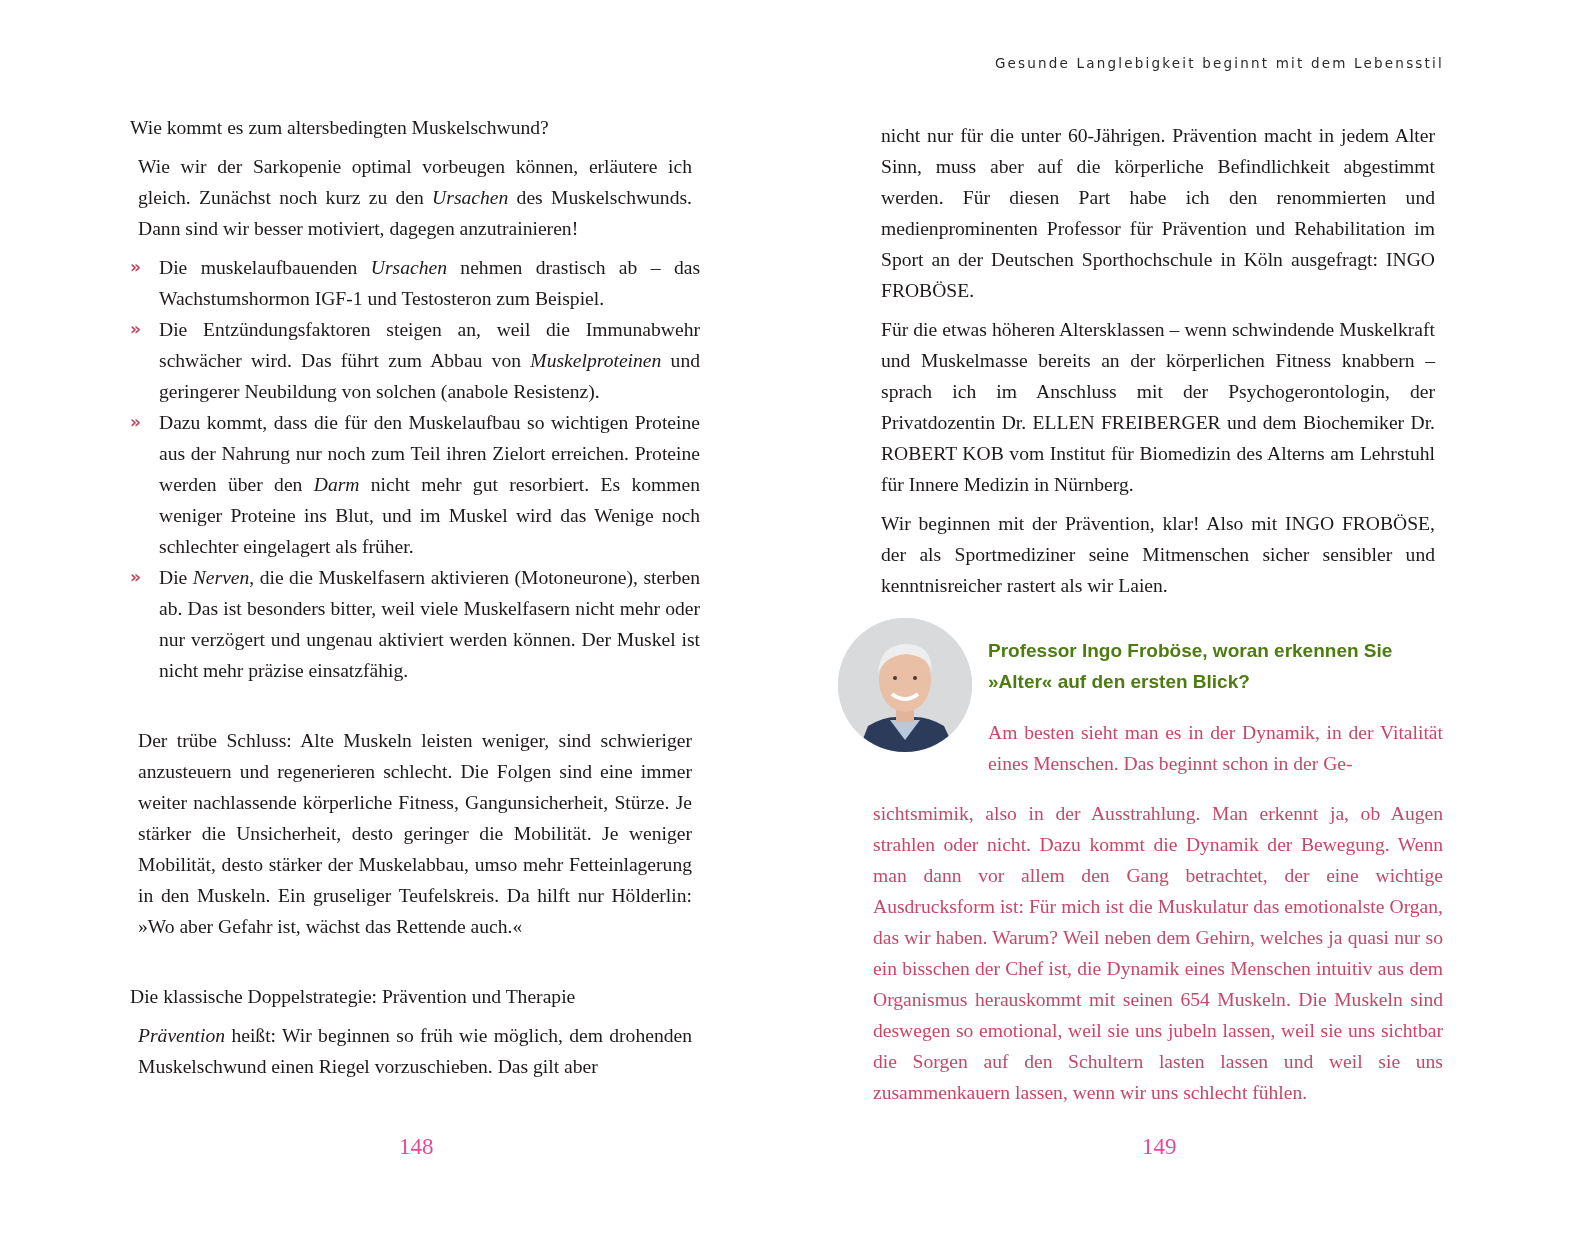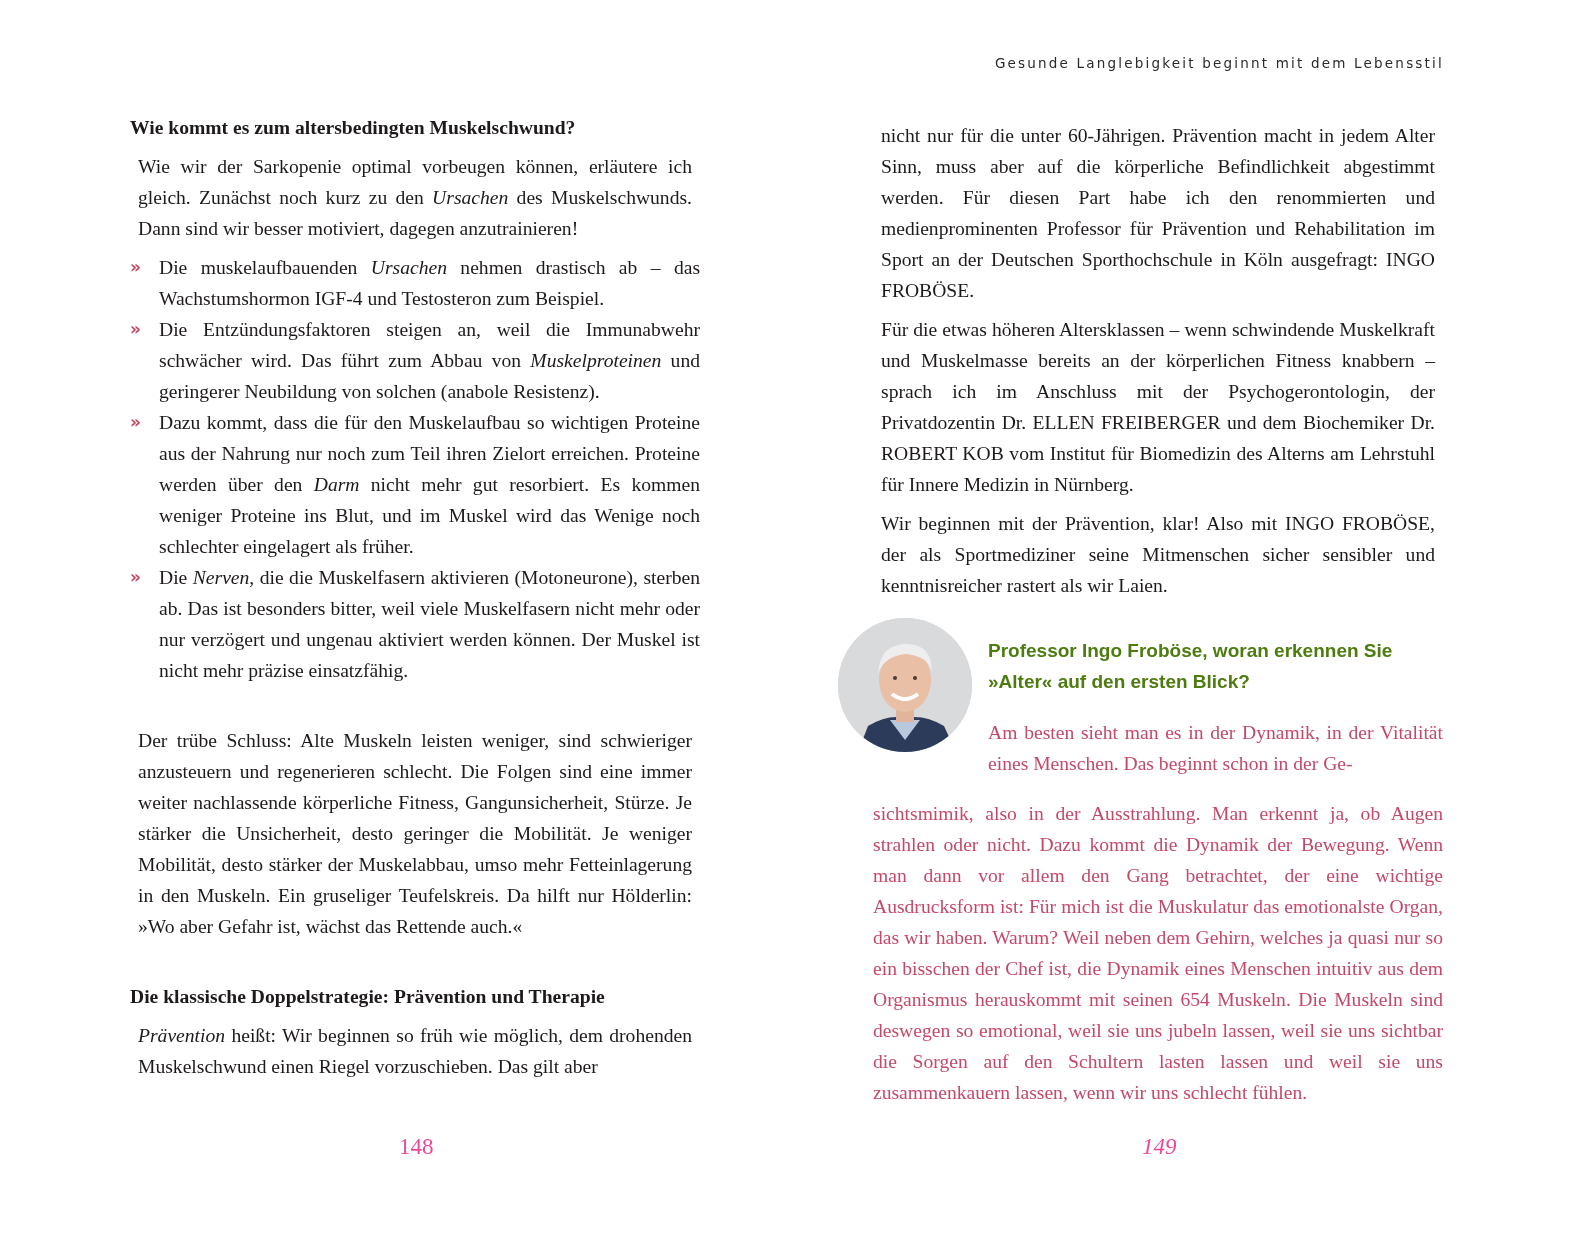--- a/index.html
+++ b/index.html
@@ -2,45 +2,45 @@
 <html><head>
 <meta charset="utf-8">
 <style>
   html, body { margin: 0; padding: 0; background: #ffffff; }
   body { width: 1594px; height: 1240px; position: relative; overflow: hidden; font-family: "Liberation Serif", "DejaVu Serif", serif; color: #1e1a1a; }
   .running-head { position: absolute; top: 55px; right: 150px; font-family: "DejaVu Sans", "Liberation Sans", sans-serif; font-size: 13.5px; letter-spacing: 2.2px; color: #2a2a2a; margin-left: 48px; }
   .page { position: absolute; top: 112px; width: 570px; font-size: 19.6px; line-height: 31px; }
   .page.left { left: 130px; }
   .page.right { left: 873px; }
   .page p { margin: 8px; text-align: justify; }
-  .heading { font-weight: bold; margin: 0; font-size: 19.6px; line-height: 31px; }
+  .heading { font-weight: normal; margin: 0; font-size: 19.6px; line-height: 31px; }
   .gap { height: 31px; }
   ul.bullets { list-style: none; margin: 0; padding: 0; }
   ul.bullets li { position: relative; padding-left: 29px; text-align: justify; }
   ul.bullets li .bullet-glyph { position: absolute; left: 0; top: 0; color: #c2455f; font-weight: bold; font-family: "DejaVu Sans", sans-serif; font-size: 17px; }
   em { font-style: italic; }
   .page-number { position: absolute; top: 1134px; font-size: 23px; color: #ec4899; }
   .pn-left { left: 399px; }
-  .pn-right { left: 1142px; font-style: italic; }
+  .pn-right { left: 1142px; }
   .interview { position: absolute; left: 873px; top: 635px; width: 570px; color: #c64869; font-size: 19.6px; line-height: 31px; }
   .portrait { position: absolute; left: 838px; top: 618px; width: 134px; height: 134px; border-radius: 50% 50% 50% 50%; overflow: hidden; background: #d7d7d9; }
   .question { margin-left: 115px; font-family: "Liberation Sans", "DejaVu Sans", sans-serif; font-weight: bold; font-size: 19px; line-height: 31px; color: #4d7c0f; }
   .answer-top { margin-left: 115px; text-align: justify; }
   .answer { text-align: justify; }
 </style>
 </head>
 <body>
 
 <div class="running-head">Gesunde Langlebigkeit beginnt mit dem Lebensstil</div>
 
 <div class="page left">
   <h2 class="heading">Wie kommt es zum altersbedingten Muskelschwund?</h2>
   <p><span>Wie wir der Sarkopenie optimal vorbeugen können, erläutere ich gleich. Zunächst noch kurz zu den </span><em>Ursachen</em><span> des Muskelschwunds. Dann sind wir besser motiviert, dagegen anzutrainieren!</span></p>
   <ul class="bullets">
-    <li><span class="bullet-glyph">»</span><span>Die muskelaufbauenden </span><em>Ursachen</em><span> nehmen drastisch ab – das Wachstumshormon IGF-4 und Testosteron zum Beispiel.</span></li>
+    <li><span class="bullet-glyph">»</span><span>Die muskelaufbauenden </span><em>Ursachen</em><span> nehmen drastisch ab – das Wachstumshormon IGF-1 und Testosteron zum Beispiel.</span></li>
     <li><span class="bullet-glyph">»</span><span>Die Entzündungsfaktoren steigen an, weil die Immunabwehr schwächer wird. Das führt zum Abbau von </span><em>Muskelproteinen</em><span> und geringerer Neubildung von solchen (anabole Resistenz).</span></li>
     <li><span class="bullet-glyph">»</span><span>Dazu kommt, dass die für den Muskelaufbau so wichtigen Proteine aus der Nahrung nur noch zum Teil ihren Zielort erreichen. Proteine werden über den </span><em>Darm</em><span> nicht mehr gut resorbiert. Es kommen weniger Proteine ins Blut, und im Muskel wird das Wenige noch schlechter eingelagert als früher.</span></li>
     <li><span class="bullet-glyph">»</span><span>Die </span><em>Nerven</em><span>, die die Muskelfasern aktivieren (Motoneurone), sterben ab. Das ist besonders bitter, weil viele Muskelfasern nicht mehr oder nur verzögert und ungenau aktiviert werden können. Der Muskel ist nicht mehr präzise einsatzfähig.</span></li>
   </ul>
   <div class="gap"></div>
   <p>Der trübe Schluss: Alte Muskeln leisten weniger, sind schwieriger anzusteuern und regenerieren schlecht. Die Folgen sind eine immer weiter nachlassende körperliche Fitness, Gangunsicherheit, Stürze. Je stärker die Unsicherheit, desto geringer die Mobilität. Je weniger Mobilität, desto stärker der Muskelabbau, umso mehr Fetteinlagerung in den Muskeln. Ein gruseliger Teufelskreis. Da hilft nur Hölderlin: »Wo aber Gefahr ist, wächst das Rettende auch.«</p>
   <div class="gap"></div>
   <h2 class="heading">Die klassische Doppelstrategie: Prävention und Therapie</h2>
   <p><em>Prävention</em><span> heißt: Wir beginnen so früh wie möglich, dem drohenden Muskelschwund einen Riegel vorzuschieben. Das gilt aber</span></p>
 </div>

